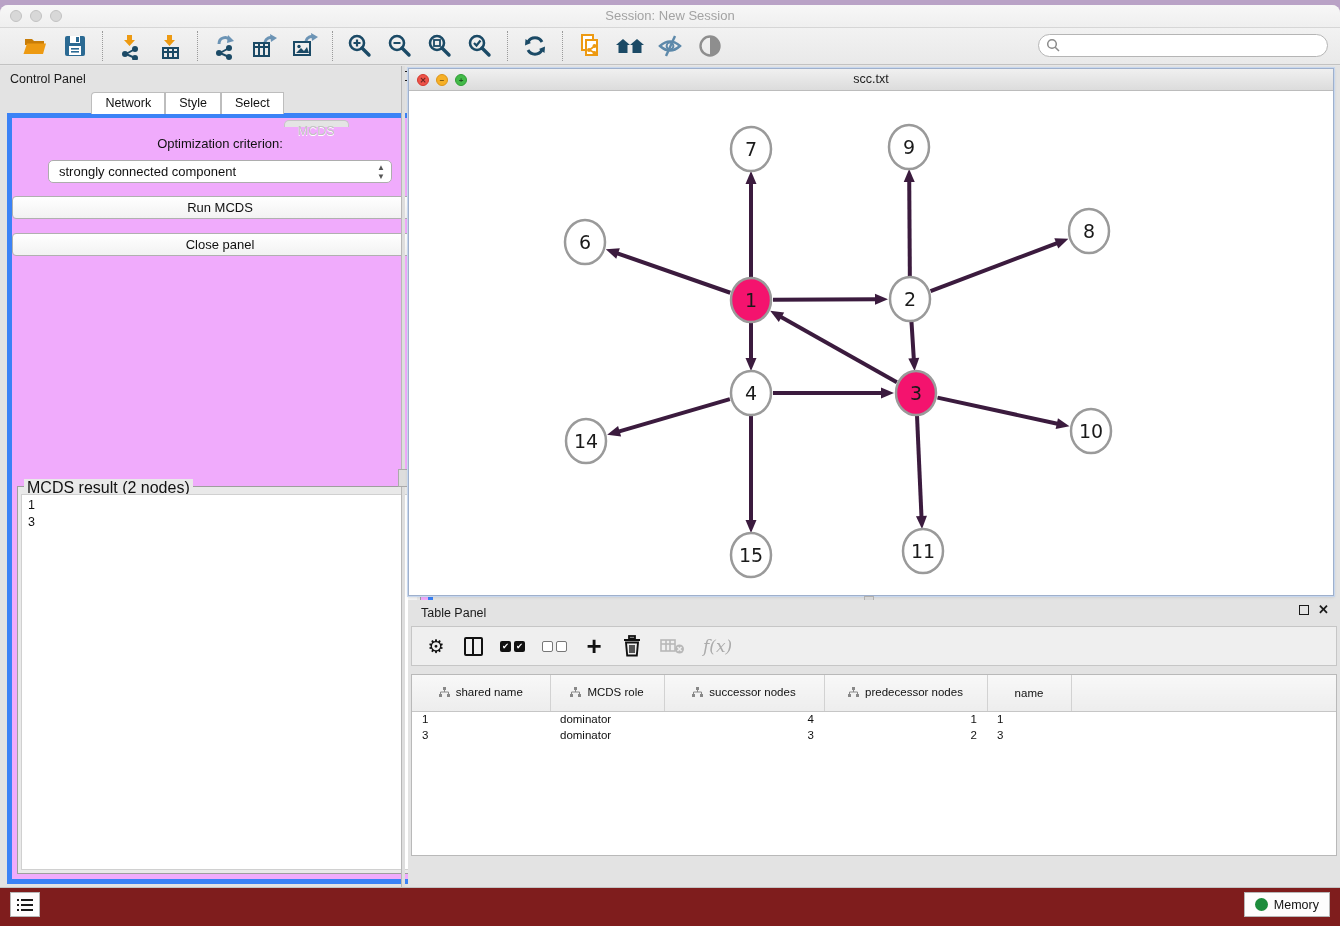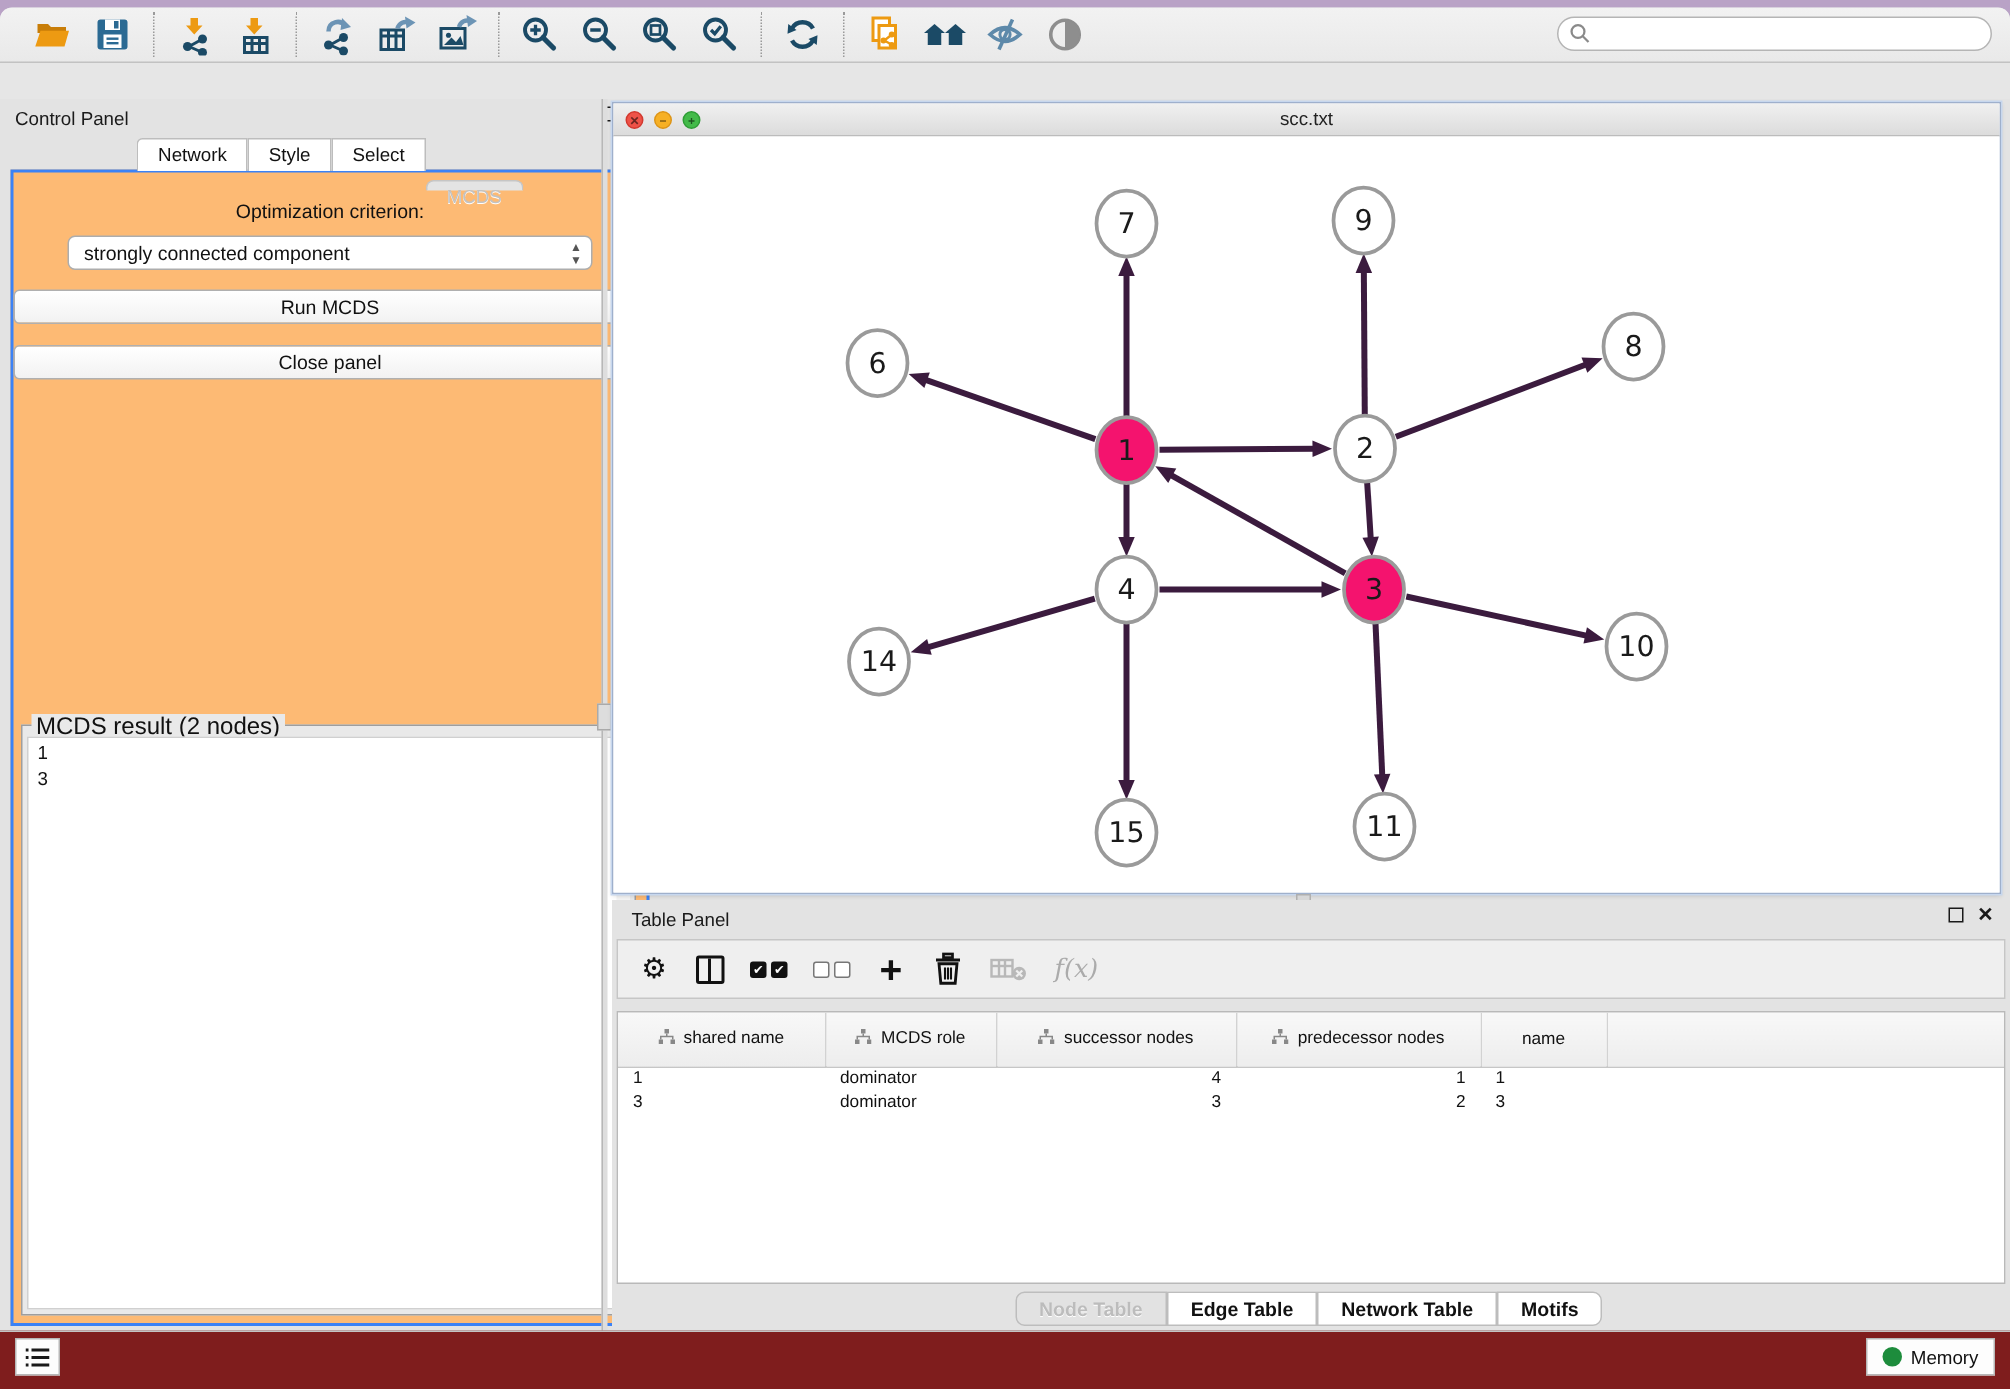--- a/index.html
+++ b/index.html
@@ -38,21 +38,21 @@
   .float-ic { width:10px; height:10px; border:1.6px solid #1a1a1a; display:inline-block; }
   .close-ic { font-size:13px; font-weight:bold; color:#1a1a1a; line-height:10px; }
 
   .cp-tabs { position:relative; display:flex; justify-content:center; gap:0; height:22px; z-index:2; }
   .cp-tab { font-size:12.5px; padding:3px 13px; background:#fff; border:1px solid #bdbdbd;
             border-bottom:none; color:#111; border-radius:0; }
   .cp-tab:first-child { border-radius:4px 0 0 0; }
   .cp-tab.active { background:#e4e4e4; color:#c2c2c2; text-shadow:0 1px 0 #fff;
                    border-radius:5px 5px 0 0; border-color:#c6c6c6;margin-top:28px; }
   .cp-body { position:absolute; left:7px; right:7px; top:47px; bottom:8px;
-             background:#fdba74; border:2px solid #3b82f6; }
+             background:#f0abfc; border:5px solid #3b82f6; }
   .opt-label { text-align:center; font-size:13px; color:#111; margin-top:18px; }
   .combo { position:relative; margin:9px 36px 0 36px; height:23px; background:#fff;
            border:1px solid #adadad; border-radius:5px; font-size:13px; color:#111;
            display:flex; align-items:center; padding:0 22px 0 10px; }
   .combo-arrows { position:absolute; right:6px; top:2px; display:flex; flex-direction:column;
                   line-height:9px; font-size:8px; color:#555; }
   .cp-buttons { display:flex; justify-content:center; gap:14px; margin-top:13px;flex-direction:column; }
   .btn { background:linear-gradient(#ffffff,#f2f2f2); border:1px solid #b0b0b0; border-radius:4px;
          font-size:13px; color:#111; padding:3px 16px; }
 
@@ -134,20 +134,28 @@
              font-size:12.5px; color:#111; }
   .mem-dot { width:13px; height:13px; border-radius:50%; background:#1d8c3c; }
   svg { display:block; }
 </style>
 </head>
 <body>
 
 <div id="app">
   <div class="chrome">
 
+    <div class="titlebar">
+      <div class="traffic">
+        <span class="tl"></span>
+        <span class="tl"></span>
+        <span class="tl"></span>
+      </div>
+      <div class="win-title">Session: New Session</div>
+    </div>
 
     <div class="toolbar">
       <div class="tb-group">
         <span class="tb-btn">
           <svg width="26" height="26" viewBox="0 0 26 26">
               <path d="M3 6h7l2 2h10v4H3z" fill="#c87d08"></path>
               <path d="M1.5 21 5 10.5h19L21 21z" fill="#ED9A12"></path>
             </svg>
         </span>
         <span class="tb-btn">
@@ -539,26 +547,20 @@
                 <td>dominator</td>
                 <td class="num">3</td>
                 <td class="num">2</td>
                 <td>3</td>
                 <td class="filler"></td>
               </tr>
             </tbody>
           </table>
         </div>
 
-        <div class="tp-tabs">
-          <span class="tp-tab active">Node Table</span>
-          <span class="tp-tab">Edge Table</span>
-          <span class="tp-tab">Network Table</span>
-          <span class="tp-tab">Motifs</span>
-        </div>
       </div>
     </div>
 
     <div class="statusbar">
       <span class="list-btn">
         <svg width="16" height="14" viewBox="0 0 16 14">
             <g fill="#1a1a1a">
               <rect x="0" y="1" width="2" height="2"></rect>
               <rect x="4" y="1" width="12" height="2"></rect>
               <rect x="0" y="6" width="2" height="2"></rect>

